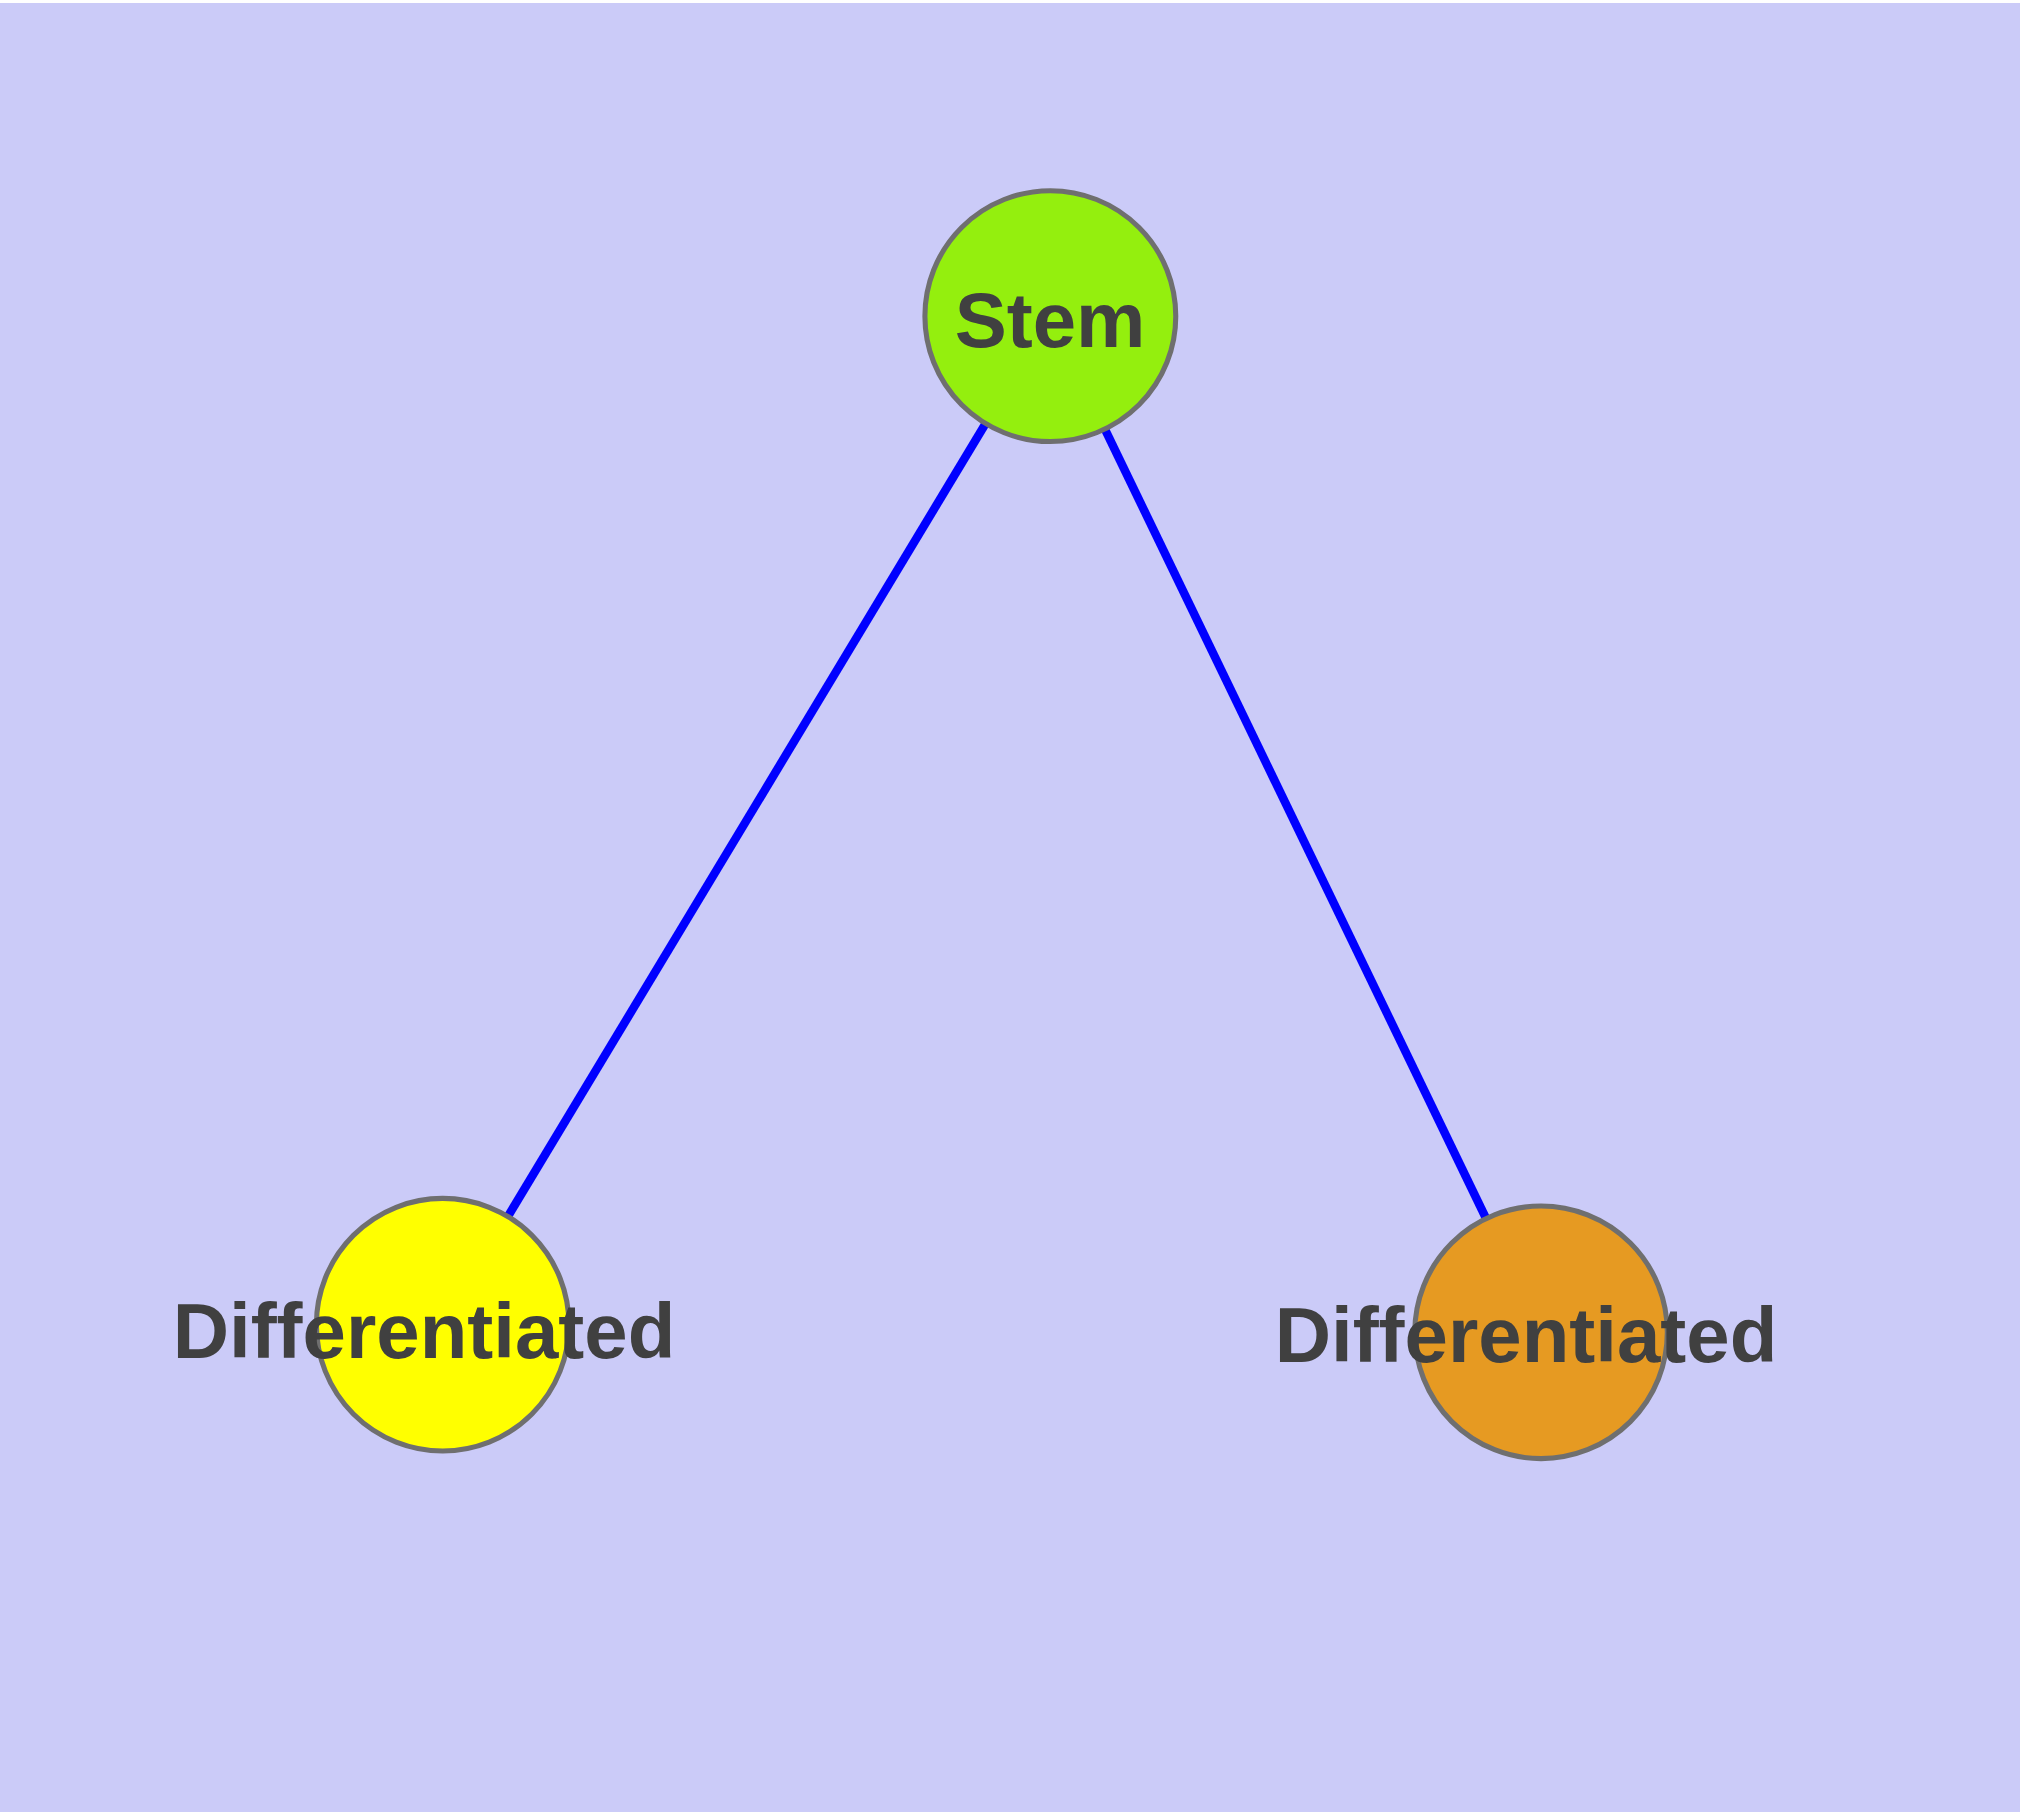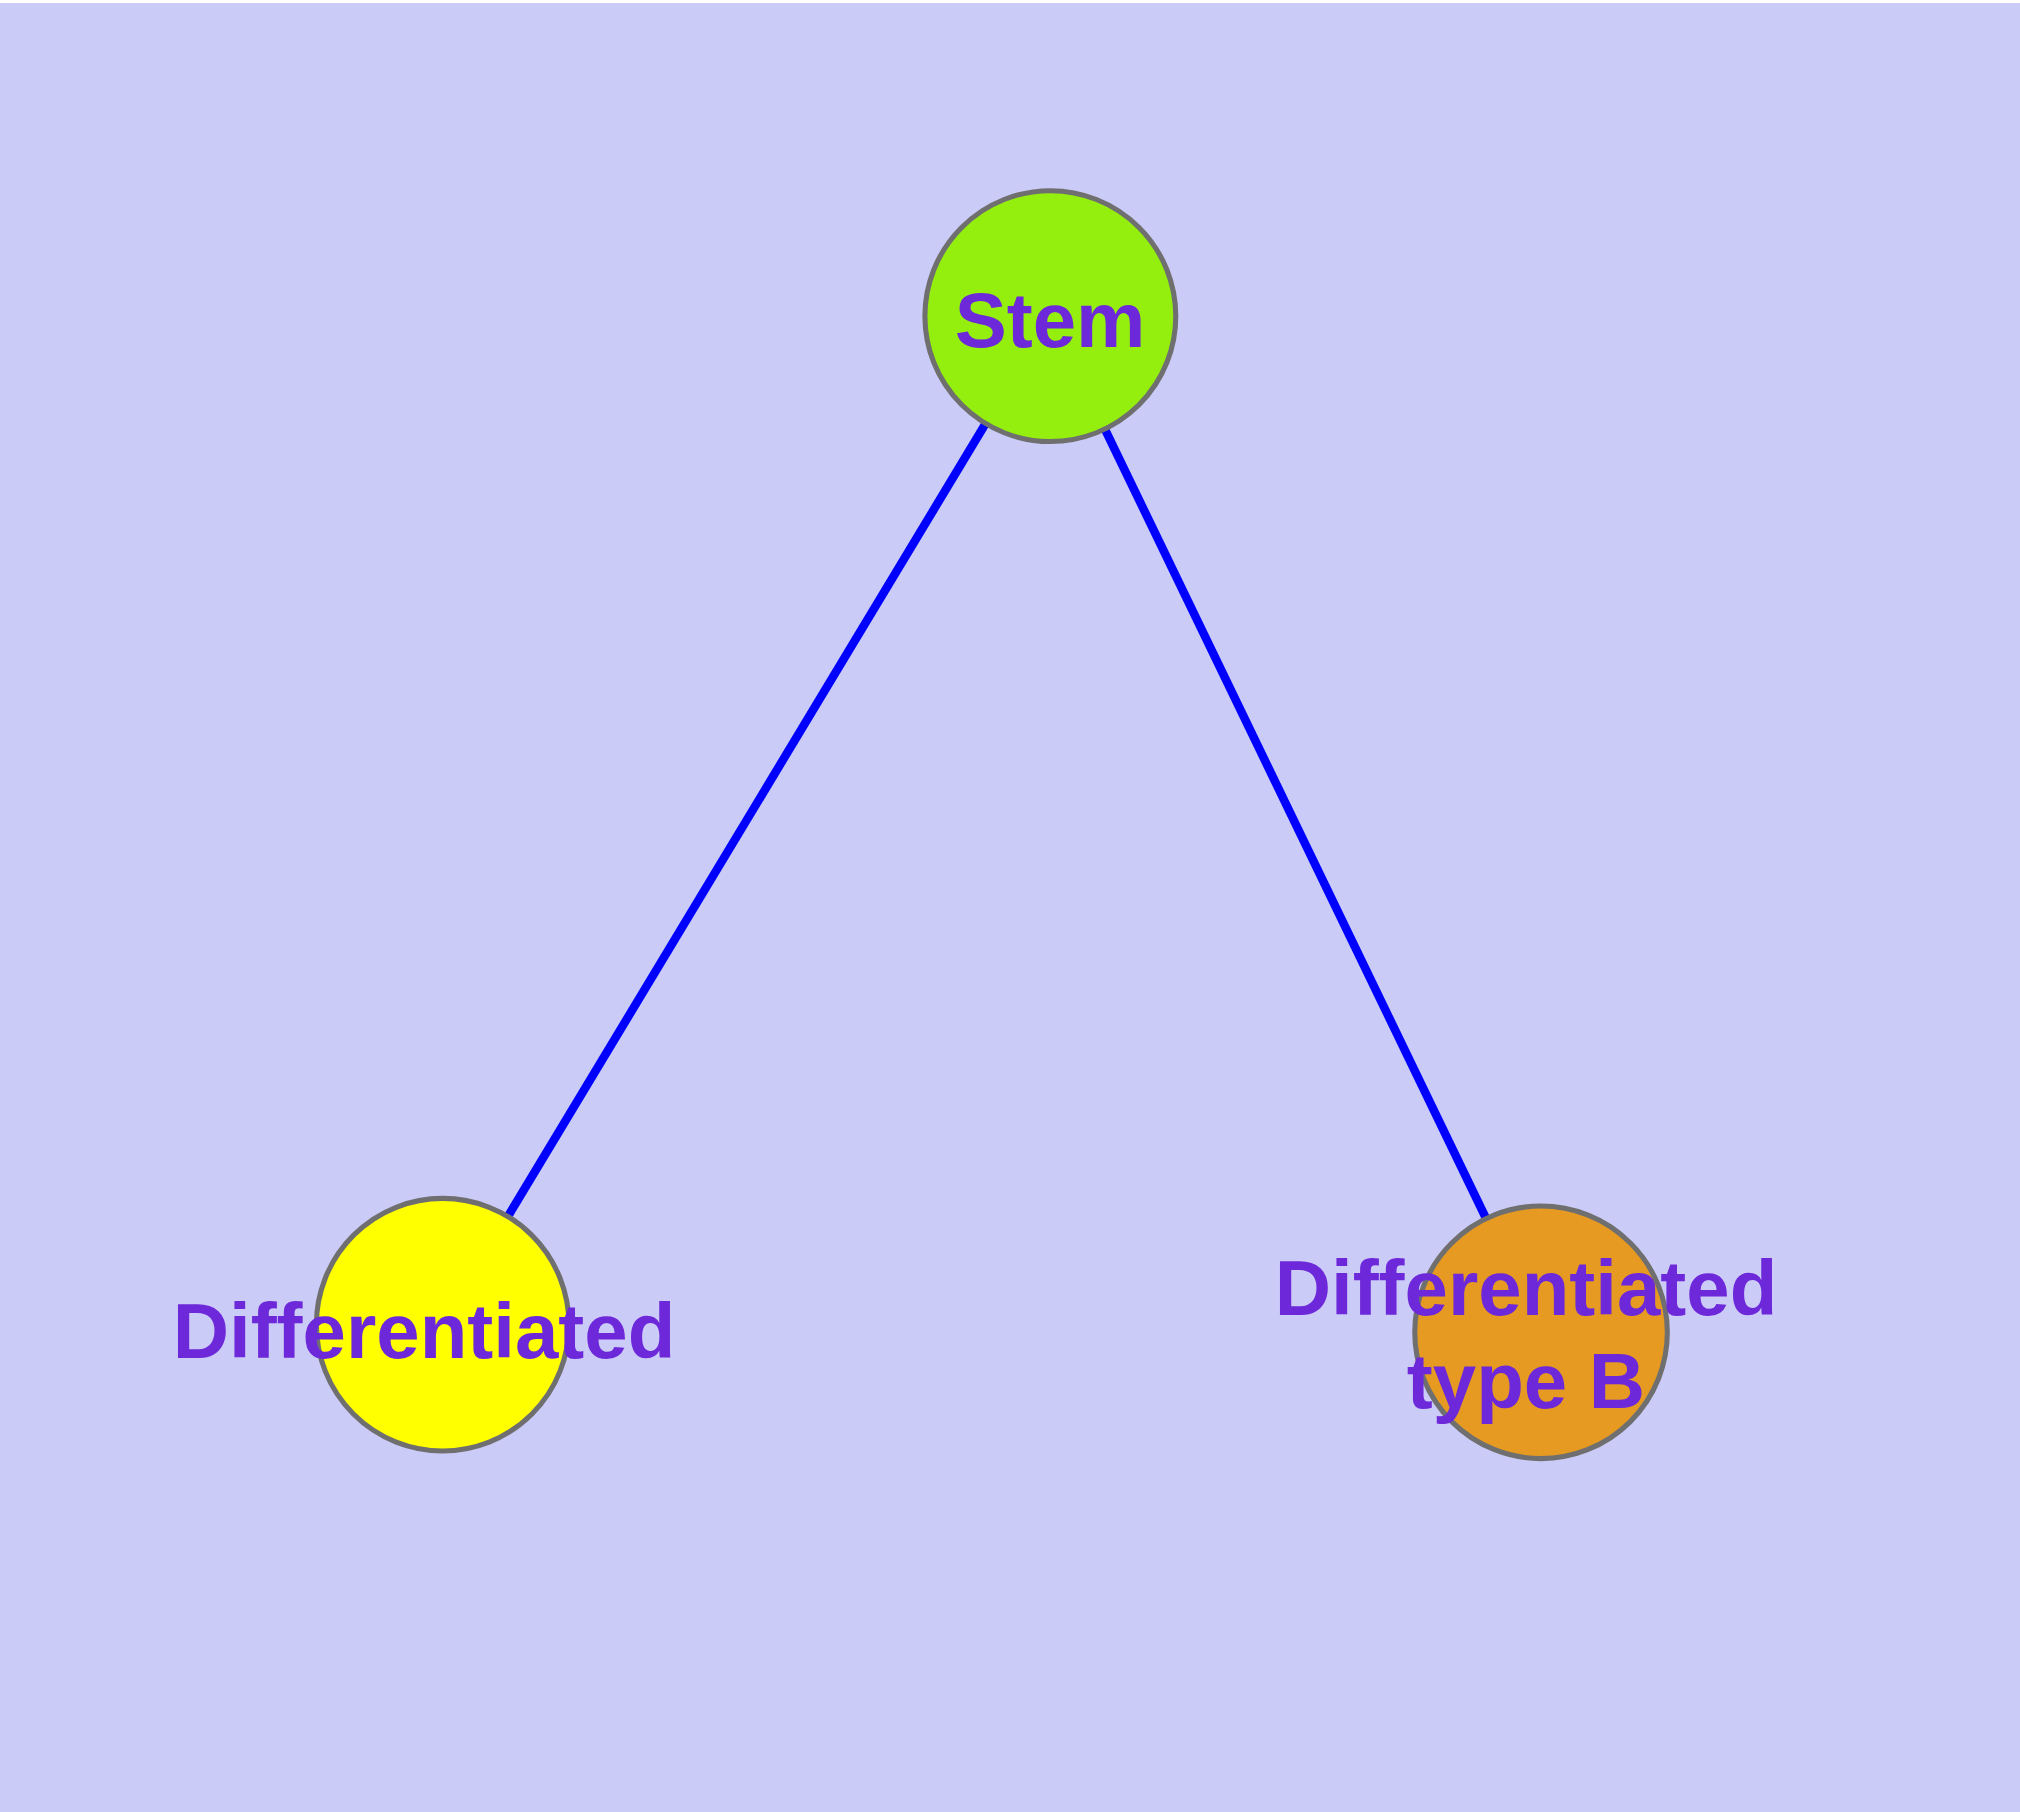--- a/index.html
+++ b/index.html
@@ -37,21 +37,21 @@
   }
   svg.graph circle {
     stroke-width: 6px;
   }
   .node-label {
     position: absolute;
     transform: translate(-50%, -50%);
     font-weight: bold;
     font-size: 78px;
     line-height: 93px;
-    color: #6d28d9;
+    color: #404040;
     text-align: center;
     white-space: nowrap;
     letter-spacing: 0px;
   }
   .label-line {
     display: block;
   }
 </style>
 </head>
 <body>
@@ -72,17 +72,16 @@
   <div class="node-label" style="left:1050px; top:320px;">
     <span class="label-line">Stem</span>
   </div>
 
   <div class="node-label" style="left:424px; top:1331px;">
     <span class="label-line">Differentiated</span>
   </div>
 
   <div class="node-label" style="left:1526px; top:1335px;">
     <span class="label-line">Differentiated</span>
-    <span class="label-line">type B</span>
   </div>
 
 </div>
 
 
 </body></html>

